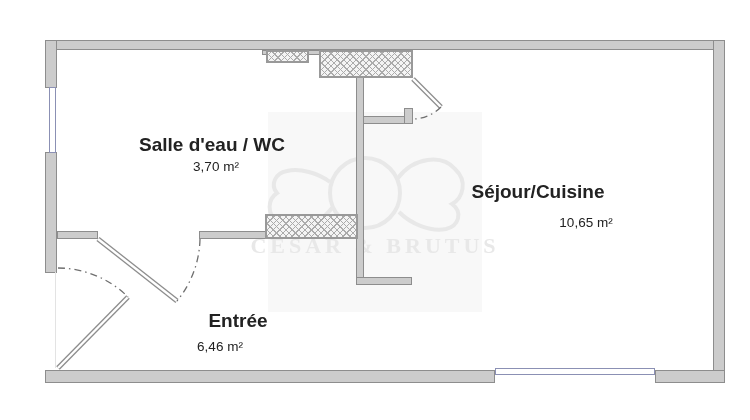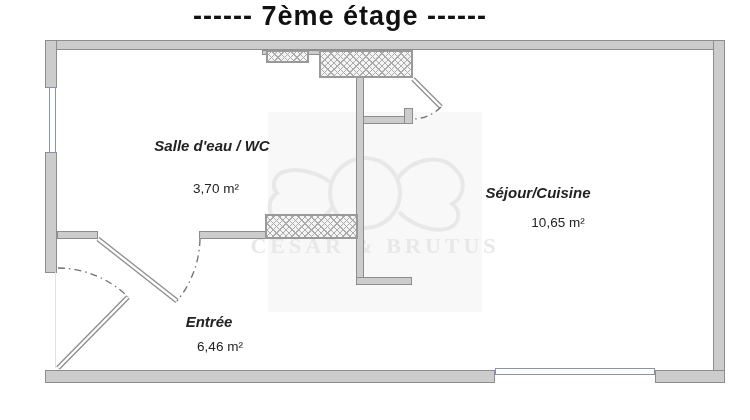--- a/index.html
+++ b/index.html
@@ -13,36 +13,35 @@
   .hatch{position:absolute;box-sizing:border-box;border:2px solid #999;
         background-color:#f4f4f4;
         background-image:
           repeating-linear-gradient(45deg,#ababab 0,#ababab 1px,transparent 1px,transparent 4.5px),
           repeating-linear-gradient(-45deg,#ababab 0,#ababab 1px,transparent 1px,transparent 4.5px);}
   .window{position:absolute;box-sizing:border-box;background:#fff;
         border:1px solid var(--window,#8b90b4);}
   .tint{position:absolute;left:268px;top:112px;width:214px;height:200px;background:#f8f8f8;}
   .threshold{position:absolute;left:55px;top:272px;width:1px;height:96px;background:#e3e3e3;}
   .labels div{position:absolute;transform:translate(-50%,-50%);white-space:nowrap;text-align:center;}
-  .room-name{font-weight:700;font-size:15px;color:var(--label_color,#222);font-style:italic;}
+  .room-name{font-weight:700;font-size:19px;color:var(--label_color,#222);}
   .room-area{font-size:13.5px;color:var(--label_color,#222);}
   svg.overlay{position:absolute;left:0;top:0;pointer-events:none;}
   .leaf-outer{stroke:var(--wall_edge,#8d8d8d);stroke-width:5;}
   .leaf-inner{stroke:#ffffff;stroke-width:2.4;}
   .arc{stroke:var(--arc_color,#6f6f6f);stroke-width:1.3;fill:none;stroke-dasharray:7 4 1.5 4;}
   .wm-art{stroke:var(--watermark_color,#e8e8e8);fill:none;stroke-width:4;}
   .wm-text{fill:var(--watermark_color,#e8e8e8);font-family:"Liberation Serif",serif;
         font-weight:700;font-size:22px;letter-spacing:4px;text-anchor:middle;}
 </style>
 </head>
 <body>
 
 <div class="stage">
 
-  <div class="title">------  7ème étage  ------</div>
 
   <div class="tint"></div>
 
   <svg class="overlay" width="750" height="420">
     <g>
       <circle class="wm-art" cx="365" cy="193" r="35"></circle>
       <path class="wm-art" d="M 398 178 C 414 157 442 154 455 169 C 468 181 463 198 452 204 C 463 212 459 226 446 229 C 430 232 411 224 399 212"></path>
       <path class="wm-art" d="M 332 208 C 316 229 292 233 278 222 C 266 214 268 199 277 193 C 270 185 275 173 287 171 C 300 168 318 173 330 182"></path>
       <text class="wm-text" x="375" y="253">CÉSAR &amp; BRUTUS</text>
     </g>
@@ -85,20 +84,20 @@
     </g>
     <g>
       <line class="leaf-outer" x1="413" y1="79" x2="441" y2="107"></line>
       <line class="leaf-inner" x1="413" y1="79" x2="441" y2="107"></line>
       <path class="arc" d="M 441 107 A 40 40 0 0 1 413 119"></path>
     </g>
   </svg>
 
   <div class="labels">
     <div class="room-name" style="left:212px;top:145px;">Salle d'eau / WC</div>
-    <div class="room-area" style="left:216px;top:188px;">3,70 m²</div>
+    <div class="room-area" style="left:216px;top:166px;">3,70 m²</div>
     <div class="room-name" style="left:538px;top:192px;">Séjour/Cuisine</div>
-    <div class="room-area" style="left:558px;top:222px;">10,65 m²</div>
-    <div class="room-name" style="left:209px;top:321px;">Entrée</div>
+    <div class="room-area" style="left:586px;top:222px;">10,65 m²</div>
+    <div class="room-name" style="left:238px;top:321px;">Entrée</div>
     <div class="room-area" style="left:220px;top:346px;">6,46 m²</div>
   </div>
 
 </div>
 
 </body></html>

